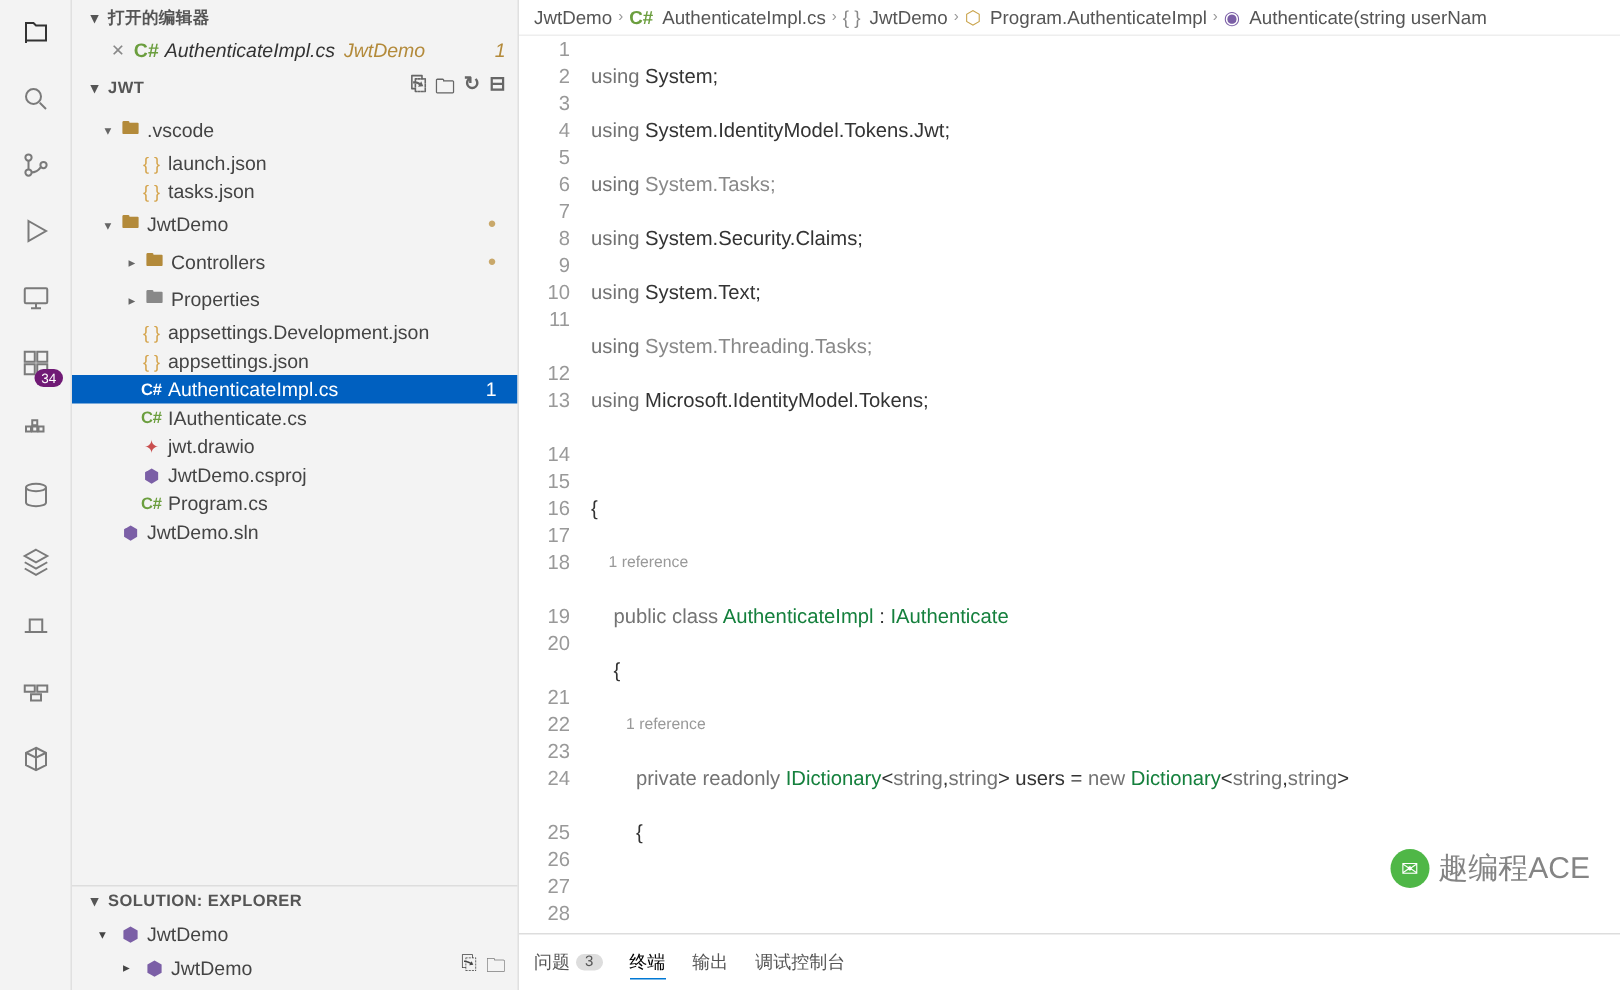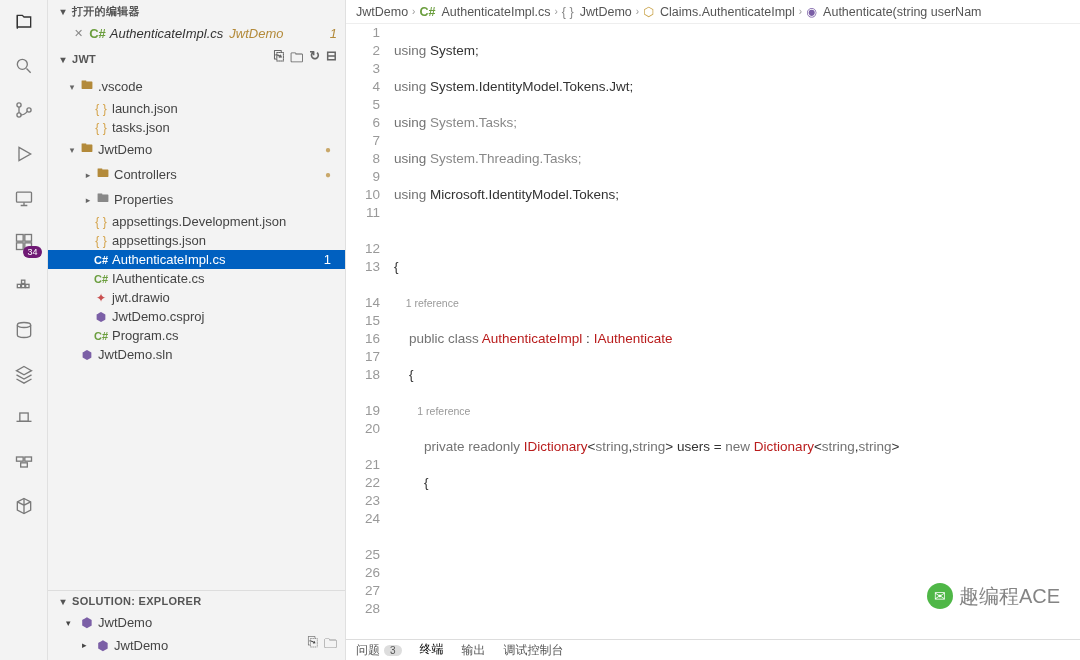--- a/index.html
+++ b/index.html
@@ -51,22 +51,22 @@
 .crumbs .cl{color:#c9a34a}
 .crumbs .mt{color:#7b5fa6}
 .code{flex:1;overflow:hidden;font-family:Menlo,Consolas,monospace;font-size:13.5px;line-height:18px;position:relative}
 .code-inner{display:flex}
 .gutter{width:48px;text-align:right;padding-right:14px;color:#999;user-select:none}
 .gutter div{height:18px}
 .lines{flex:1;white-space:pre}
 .lines .l{height:18px}
 .codelens{font-size:10.5px;color:#999;height:18px;padding-left:0}
 .k{color:#737373}
-.t{color:#b91c1c}
-.panel{height:21px;border-top:1px solid #ddd;display:flex;align-items:center;padding:0 10px;gap:18px;font-size:12px;color:#555}
+.t{color:#15803d}
+.panel{height:38px;border-top:1px solid #ddd;display:flex;align-items:center;padding:0 10px;gap:18px;font-size:12px;color:#555}
 .panel .tab{cursor:pointer;display:flex;align-items:center;gap:4px}
 .panel .tab.active{color:#000;border-bottom:1px solid #0078d4;padding-bottom:2px;margin-bottom:-2px}
 .panel .cnt{background:#ddd;border-radius:8px;padding:0 6px;font-size:10px}
 .watermark{position:absolute;right:20px;bottom:30px;color:#777;font-size:20px;font-weight:500;display:flex;align-items:center;gap:6px;opacity:.9}
 .wm-logo{width:26px;height:26px;background:#3cb034;border-radius:50%;display:flex;align-items:center;justify-content:center;color:#fff;font-size:14px}
 svg{width:20px;height:20px;stroke:currentColor;fill:none;stroke-width:1.6}
 </style>
 </head>
 <body>
 
@@ -270,21 +270,21 @@
   <div class="crumbs">
     <span>JwtDemo</span>
       <span class="sep">›</span>
     <span class="bi cs">C#</span>
       <span>AuthenticateImpl.cs</span>
       <span class="sep">›</span>
     <span class="bi ns">{ }</span>
       <span>JwtDemo</span>
       <span class="sep">›</span>
     <span class="bi cl">⬡</span>
-      <span>Claims.AuthenticateImpl</span>
+      <span>Program.AuthenticateImpl</span>
       <span class="sep">›</span>
     <span class="bi mt">◉</span>
       <span>Authenticate(string userNam</span>
   </div>
 
   <div class="code">
     <div class="code-inner">
       <div class="gutter" id="gutter">
           <div>1</div>
           <div>2</div>
@@ -317,20 +317,22 @@
           <div></div>
           <div>25</div>
           <div>26</div>
           <div>27</div>
           <div>28</div>
         </div>
       <div class="lines">
 <div class="l"><span class="k">using </span><span>System;</span></div>
 <div class="l"><span class="k">using </span><span>System.IdentityModel.Tokens.Jwt;</span></div>
 <div class="l"><span class="k">using </span><span style="color:#888">System.Tasks;</span></div>
+<div class="l"><span class="k">using </span><span>System.Security.Claims;</span></div>
+<div class="l"><span class="k">using </span><span>System.Text;</span></div>
 <div class="l"><span class="k">using </span><span style="color:#888">System.Threading.Tasks;</span></div>
 <div class="l"><span class="k">using </span><span>Microsoft.IdentityModel.Tokens;</span></div>
 <div class="l"></div>
 <div class="l">{</div>
 <div class="l codelens">    <span>1 reference</span></div>
 <div class="l"><span class="k">    public class </span><span class="t">AuthenticateImpl</span><span> : </span><span class="t">IAuthenticate</span></div>
 <div class="l">    {</div>
 <div class="l codelens">        <span>1 reference</span></div>
 <div class="l"><span class="k">        private readonly </span><span class="t">IDictionary</span><span>&lt;</span><span class="k">string</span><span>,</span><span class="k">string</span><span>&gt; users = </span><span class="k">new </span><span class="t">Dictionary</span><span>&lt;</span><span class="k">string</span><span>,</span><span class="k">string</span><span>&gt;</span></div>
 <div class="l">        {</div>

